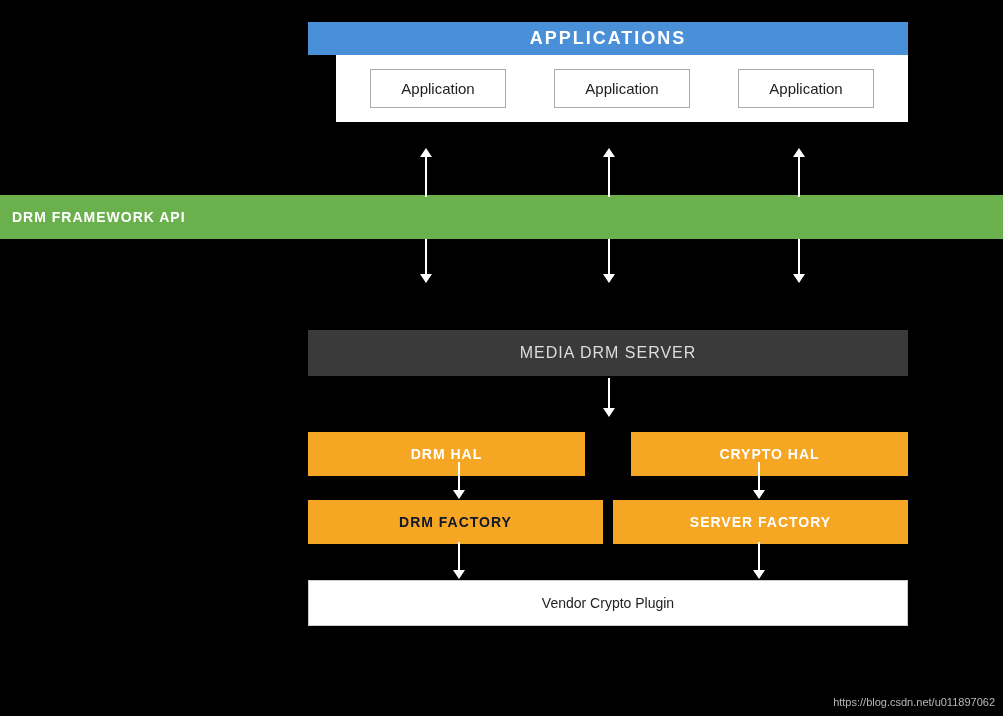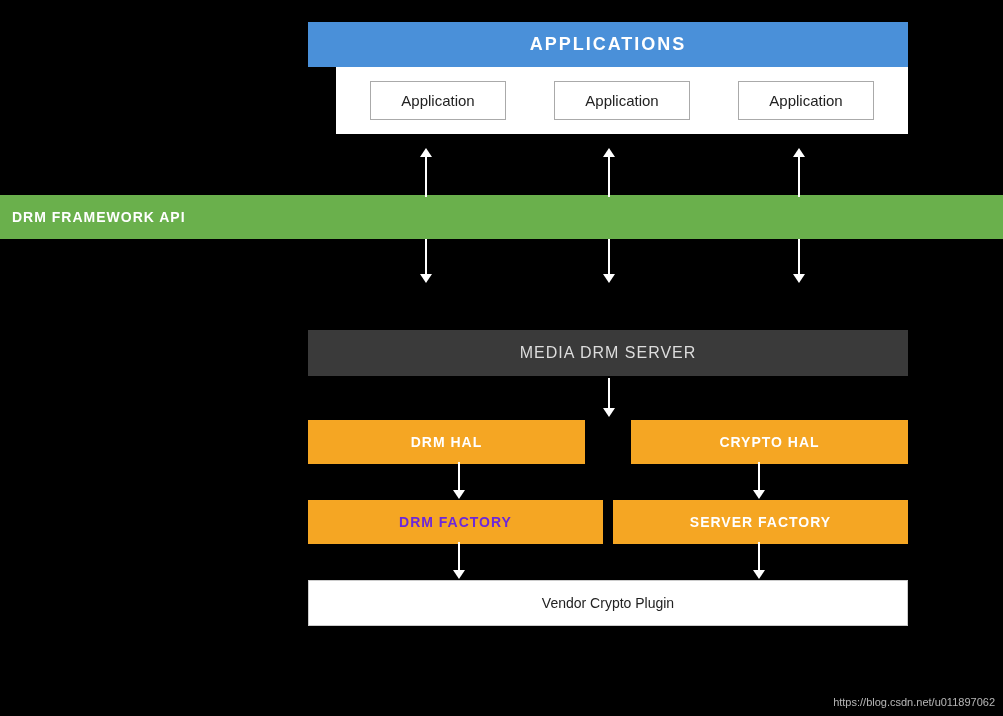--- a/index.html
+++ b/index.html
@@ -39,21 +39,21 @@
 </head>
 <body>
 
 <div class="layout">
 
   <div class="green-bar-full" style="top: 195px;">
     <span style="color:#fff; font-size:14px; font-weight:bold; letter-spacing:1px;">DRM FRAMEWORK API</span>
   </div>
 
   <div style="position:absolute; left:308px; top:22px; width:600px;">
-    <div style="background:#4a90d9; color:#fff; text-align:center; font-size:18px; font-weight:bold; padding:12px; letter-spacing:2px;">
+    <div style="background:#4a90d9; color:#fff; text-align:center; font-size:18px; font-weight:bold; padding:6px; letter-spacing:2px;">
       <span>APPLICATIONS</span>
     </div>
     <div style="background:#fff; display:flex; justify-content:space-around; padding:14px 10px;margin-left:28px;">
       <div style="border:1.5px solid #aaa; padding:10px 30px; font-size:15px; color:#222; background:#fff;">
         <span>Application</span>
       </div>
       <div style="border:1.5px solid #aaa; padding:10px 30px; font-size:15px; color:#222; background:#fff;">
         <span>Application</span>
       </div>
       <div style="border:1.5px solid #aaa; padding:10px 30px; font-size:15px; color:#222; background:#fff;">
@@ -96,40 +96,40 @@
     <div style="background:#3a3a3a; color:#ddd; text-align:center; font-size:16px; font-weight:normal; padding:14px; letter-spacing:1px;">
       <span>MEDIA DRM SERVER</span>
     </div>
   </div>
 
   <div style="position:absolute; left:603px; top:378px; display:flex; flex-direction:column; align-items:center;">
     <div style="width:2px;height:30px;background:#fff;"></div>
     <div style="width:0;height:0;border-left:6px solid transparent;border-right:6px solid transparent;border-top:9px solid #fff;"></div>
   </div>
 
-  <div style="position:absolute; left:308px; top:420px; width:600px; display:flex; gap:10px;">
+  <div style="position:absolute; left:308px; top:432px; width:600px; display:flex; gap:10px;">
     <div style="background:#f5a623; color:#fff; text-align:center; font-size:14px; font-weight:bold; letter-spacing:1px; padding:14px 0; flex:1;">
       <span>DRM HAL</span>
     </div>
     <div style="background:#f5a623; color:#fff; text-align:center; font-size:14px; font-weight:bold; letter-spacing:1px; padding:14px 0; flex:1;margin-left:36px;">
       <span>CRYPTO HAL</span>
     </div>
   </div>
 
   <div style="position:absolute; left:453px; top:462px; display:flex; flex-direction:column; align-items:center;">
     <div style="width:2px;height:28px;background:#fff;"></div>
     <div style="width:0;height:0;border-left:6px solid transparent;border-right:6px solid transparent;border-top:9px solid #fff;"></div>
   </div>
   <div style="position:absolute; left:753px; top:462px; display:flex; flex-direction:column; align-items:center;">
     <div style="width:2px;height:28px;background:#fff;"></div>
     <div style="width:0;height:0;border-left:6px solid transparent;border-right:6px solid transparent;border-top:9px solid #fff;"></div>
   </div>
 
   <div style="position:absolute; left:308px; top:500px; width:600px; display:flex; gap:10px;">
-    <div style="background:#f5a623; color:#6d28d9; text-align:center; font-size:14px; font-weight:bold; letter-spacing:1px; padding:14px 0; flex:1;">
+    <div style="background:#f5a623; color:#0f172a; text-align:center; font-size:14px; font-weight:bold; letter-spacing:1px; padding:14px 0; flex:1;">
       <span>DRM FACTORY</span>
     </div>
     <div style="background:#f5a623; color:#fff; text-align:center; font-size:14px; font-weight:bold; letter-spacing:1px; padding:14px 0; flex:1;">
       <span>SERVER FACTORY</span>
     </div>
   </div>
 
   <div style="position:absolute; left:453px; top:542px; display:flex; flex-direction:column; align-items:center;">
     <div style="width:2px;height:28px;background:#fff;"></div>
     <div style="width:0;height:0;border-left:6px solid transparent;border-right:6px solid transparent;border-top:9px solid #fff;"></div>

